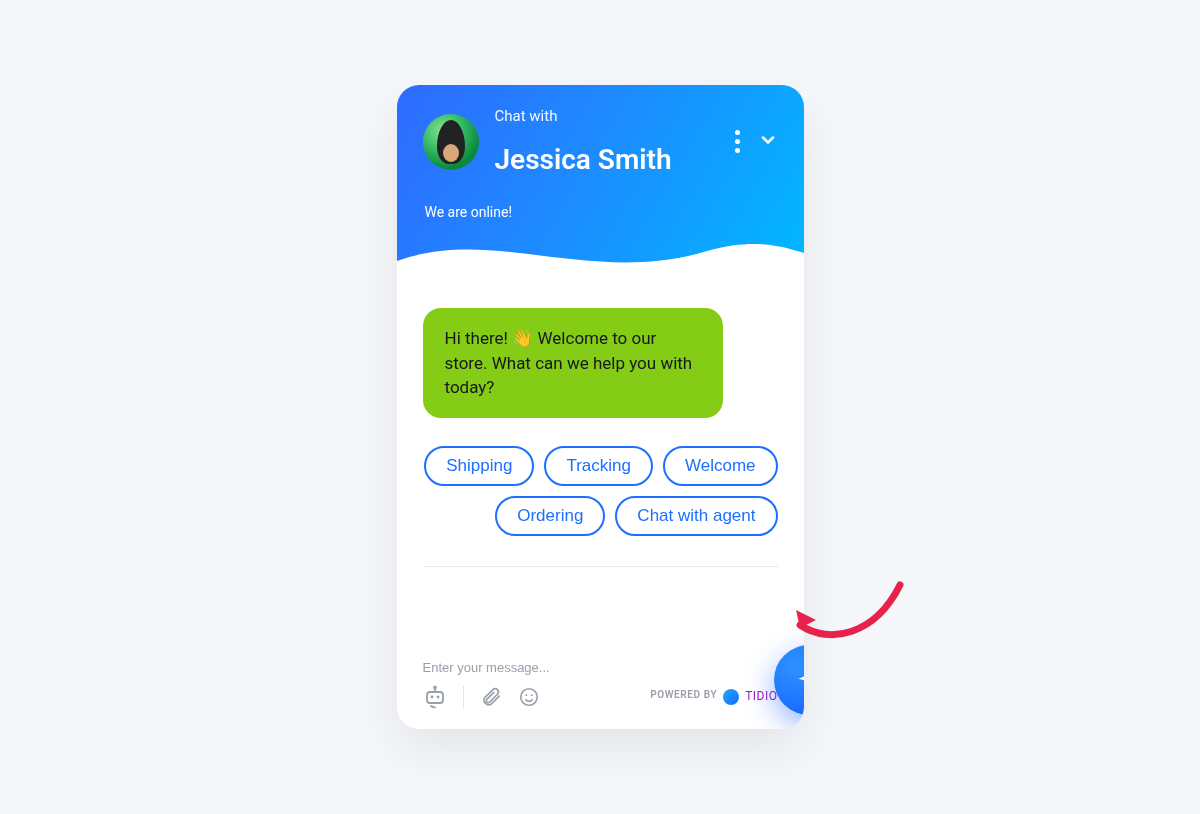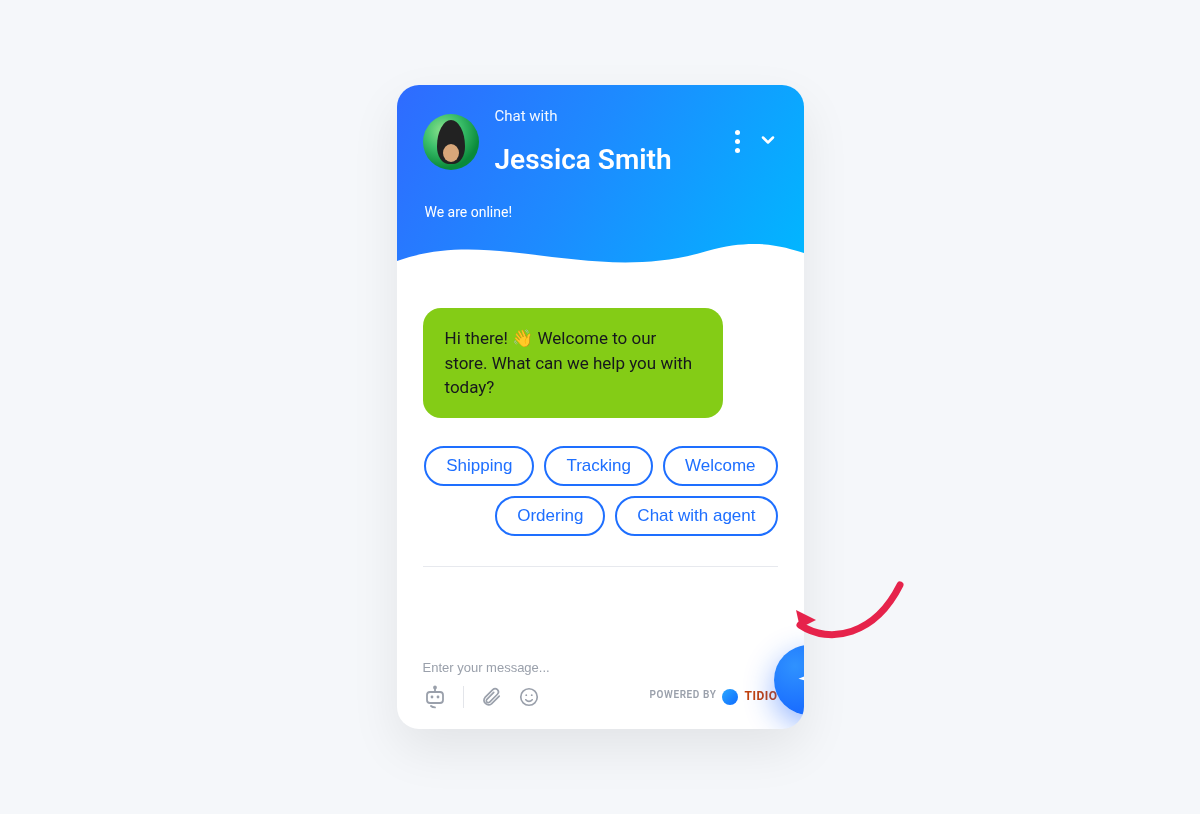--- a/index.html
+++ b/index.html
@@ -154,21 +154,21 @@
     letter-spacing:.6px;
     color:#9aa0ab;
     font-weight:600;
   }
   .tidio-mark{
     width:16px;height:16px;border-radius:50%;
     background:linear-gradient(135deg,#2aa8ff,#0f6bff);
     display:inline-block;
   }
   .tidio-word{
-    font-size:12px; font-weight:700; color:#c2410c; letter-spacing:.5px;
+    font-size:12px; font-weight:400; color:#a21caf; letter-spacing:.5px;
   }
 
   .send-fab{
     position:absolute;
     right:-40px;
     bottom:14px;
     width:70px;height:70px;
     border-radius:50%;
     background:radial-gradient(circle at 30% 30%, #2f92ff, #0f5bff);
     box-shadow:0 10px 30px rgba(15,91,255,.45);

